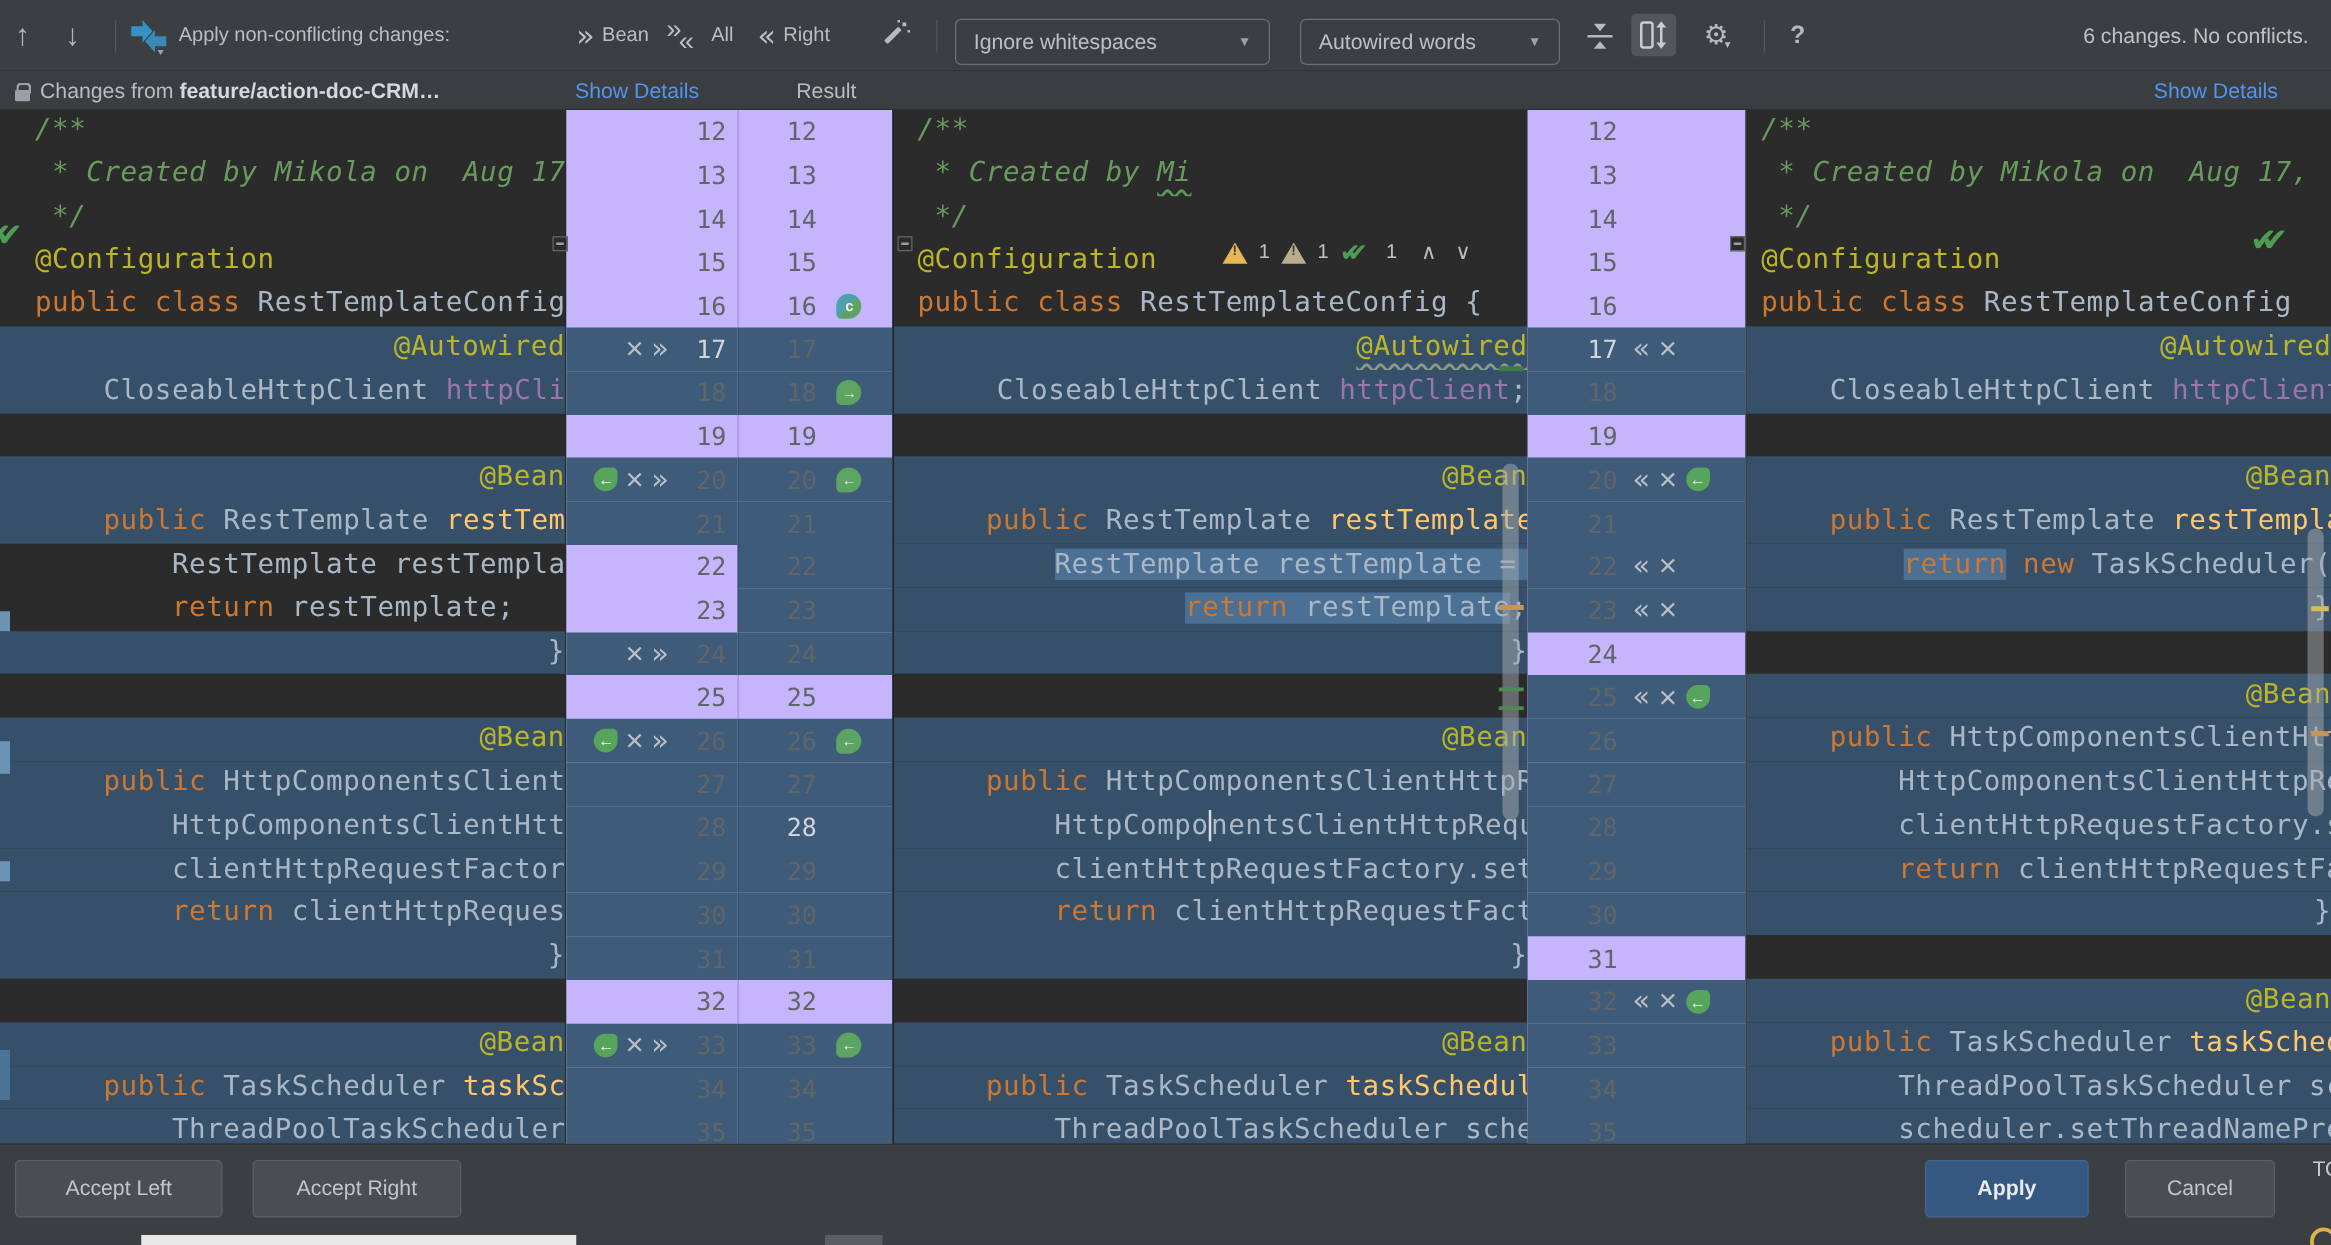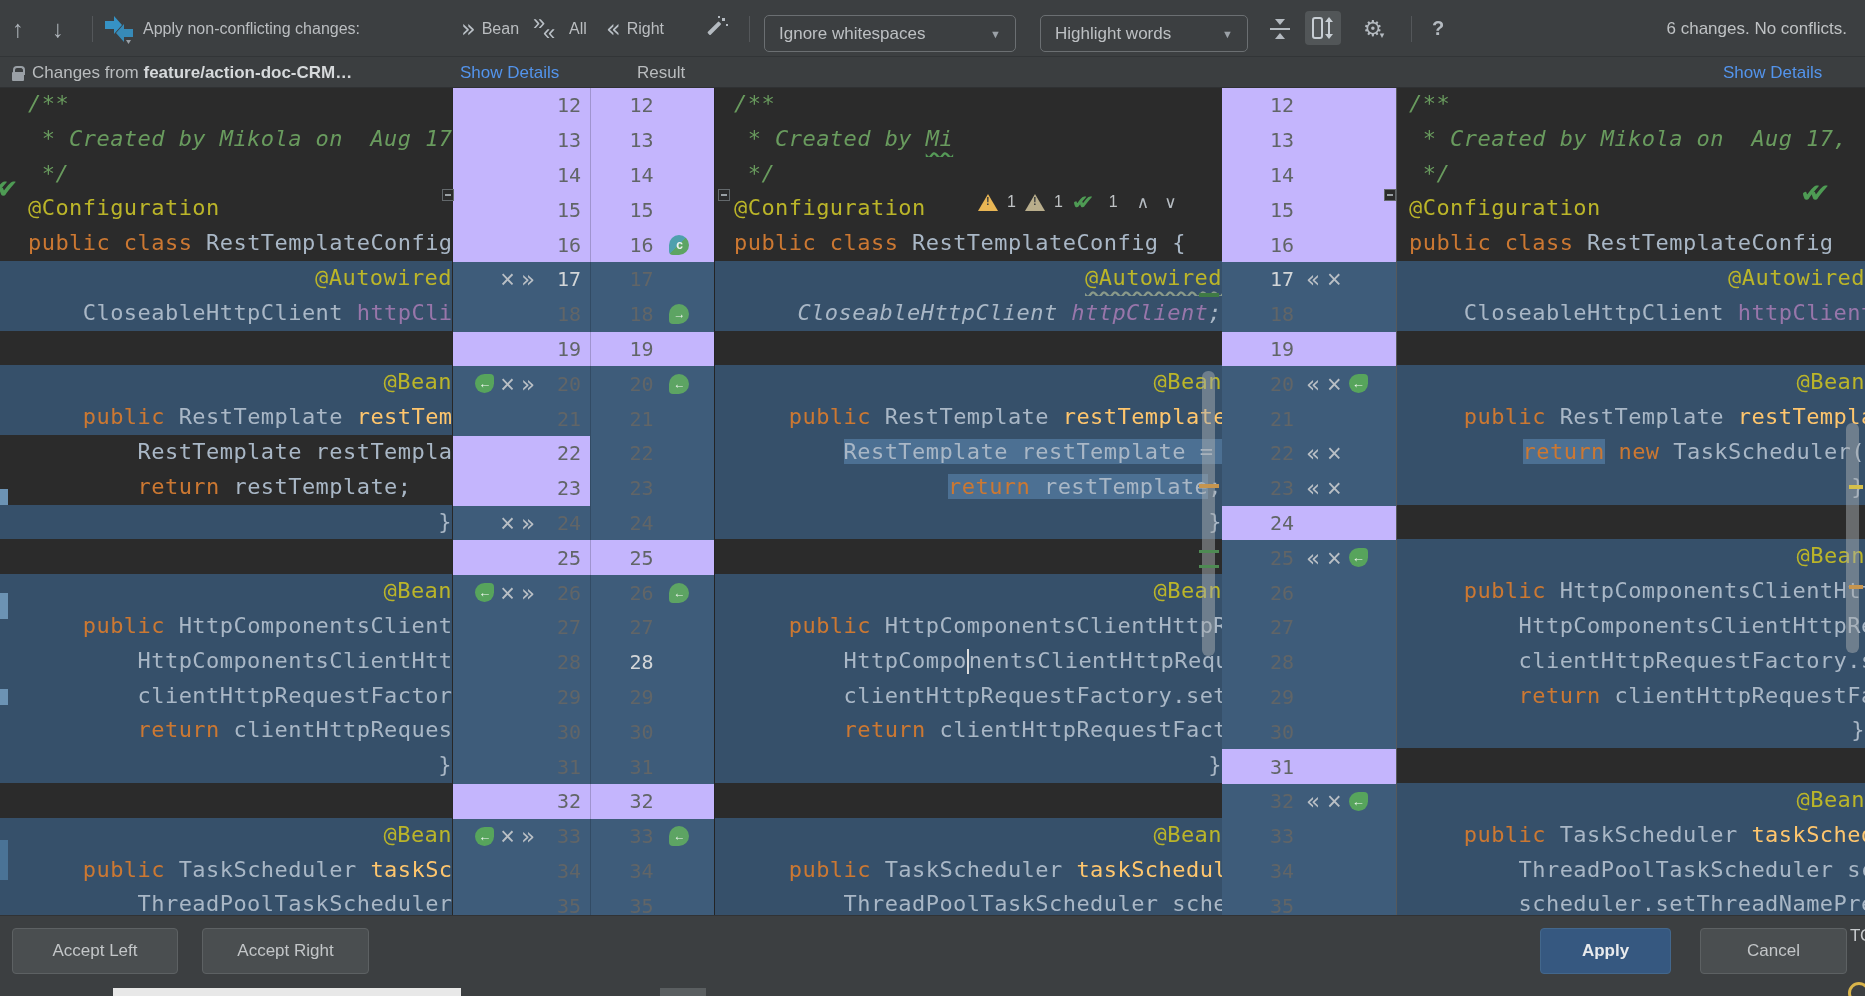--- a/index.html
+++ b/index.html
@@ -164,21 +164,21 @@
           <rect x="26" y="10" width="2" height="2" fill="#B4BAC0"></rect>
           <rect x="18" y="2" width="2" height="2" fill="#B4BAC0"></rect>
       </svg>
     </div>
     <div class="vsep" style="left:749px;"></div>
     <div class="dd" style="left:764px; width:252px;">
       <span>Ignore whitespaces</span>
       <span class="caret-down">▼</span>
     </div>
     <div class="dd" style="left:1040px; width:208px;">
-      <span>Highlight words</span>
+      <span>Autowired words</span>
       <span class="caret-down">▼</span>
     </div>
     <div class="tb" style="left:1266px;">
       <svg width="28" height="28" viewBox="0 0 28 28">
         <rect x="4" y="13" width="20" height="2" fill="#B4BAC0"></rect>
         <path d="M9 4 h10 l-5 6 z" fill="#B4BAC0"></path>
         <path d="M9 24 h10 l-5 -6 z" fill="#B4BAC0"></path>
       </svg>
     </div>
     <div class="tb iconbtn selected" style="left:1305px; width:36px; height:34px; top:11px;">
@@ -520,21 +520,21 @@
         </div>
       </div>
     <div class="pane" id="pane-mid">
         <div class="rows">
           <div class="row" style="padding-left: 19px;"><span class="cmt">/**</span></div>
           <div class="row" style="padding-left: 19px;"><span class="cmt"> * Created by </span><span class="cmtw">Mi</span></div>
           <div class="row" style="padding-left: 19px;"><span class="cmt"> */</span></div>
           <div class="row" style="padding-left: 19px;"><span class="ann">@Configuration</span></div>
           <div class="row" style="padding-left: 19px;"><span class="kw">public class </span><span class="typ">RestTemplateConfig {</span></div>
           <div class="row chunk" style="padding-left: 19px;"><span class="typ">    </span><span class="annw">@Autowired</span></div>
-          <div class="row chunk" style="padding-left: 19px; font-style: italic;"><span class="typ">    CloseableHttpClient </span><span class="fld">httpClient</span><span class="typ">;</span></div>
+          <div class="row chunk" style="padding-left: 19px;"><span class="typ">    CloseableHttpClient </span><span class="fld">httpClient</span><span class="typ">;</span></div>
           <div class="row" style="padding-left: 19px;"></div>
           <div class="row chunk" style="padding-left: 19px;"><span class="typ">    </span><span class="ann">@Bean</span></div>
           <div class="row chunk" style="padding-left: 19px;"><span class="kw">    public </span><span class="typ">RestTemplate </span><span class="meth">restTemplateHttpClient</span></div>
           <div class="row chunk" style="padding-left: 19px;"><span class="typ">        </span><span class="hlt">RestTemplate restTemplate = new Re</span></div>
           <div class="row chunk" style="padding-left: 19px;"><span class="typ">        </span><span class="kwhl">return </span><span class="hlt">restTemplate</span><span class="typ">;</span></div>
           <div class="row chunk" style="padding-left: 19px;"><span class="typ">    }</span></div>
           <div class="row" style="padding-left: 19px;"></div>
           <div class="row chunk" style="padding-left: 19px;"><span class="typ">    </span><span class="ann">@Bean</span></div>
           <div class="row chunk" style="padding-left: 19px;"><span class="kw">    public </span><span class="typ">HttpComponentsClientHttpRequ</span></div>
           <div class="row chunk" style="padding-left: 19px;"><span class="typ">        HttpCompo</span><span class="caret"></span><span class="typ">nentsClientHttpReque</span></div>
@@ -727,20 +727,20 @@
     <div class="stripe" style="left:0; top:505px; width:8px; height:26px; background:#6C93B4;"></div>
     <div class="stripe" style="left:0; top:601px; width:8px; height:16px; background:#6C93B4;"></div>
     <div class="stripe" style="left:0; top:752px; width:8px; height:40px; background:#4A7396;"></div>
 
   </div>
 
   <div class="bottombar">
     <button class="btn" style="left:202px; width:167px;">Accept Right</button>
     <button class="btn" style="left:12px;  width:166px;">Accept Left</button>
     <button class="btn primary" style="left:1540px; width:131px;">Apply</button>
-    <button class="btn" style="left:1700px; width:147px;">Cancel</button>
+    <button class="btn" style="left:1700px; width:120px;">Cancel</button>
     <span class="corner-to">TO</span>
   </div>
 
   <div class="bstrip" style="left:113px; top:988px; width:348px; height:8px; background:#E8E8E8;"></div>
   <div class="bstrip" style="left:660px; top:988px; width:46px; height:8px; background:#5A5E60;"></div>
   <div class="bstrip" style="left:1848px; top:982px; width:22px; height:22px; border-radius:50%; border:3px solid #D9B44A; background:#3C3F41;"></div>
 </div>
 
 </body></html>

